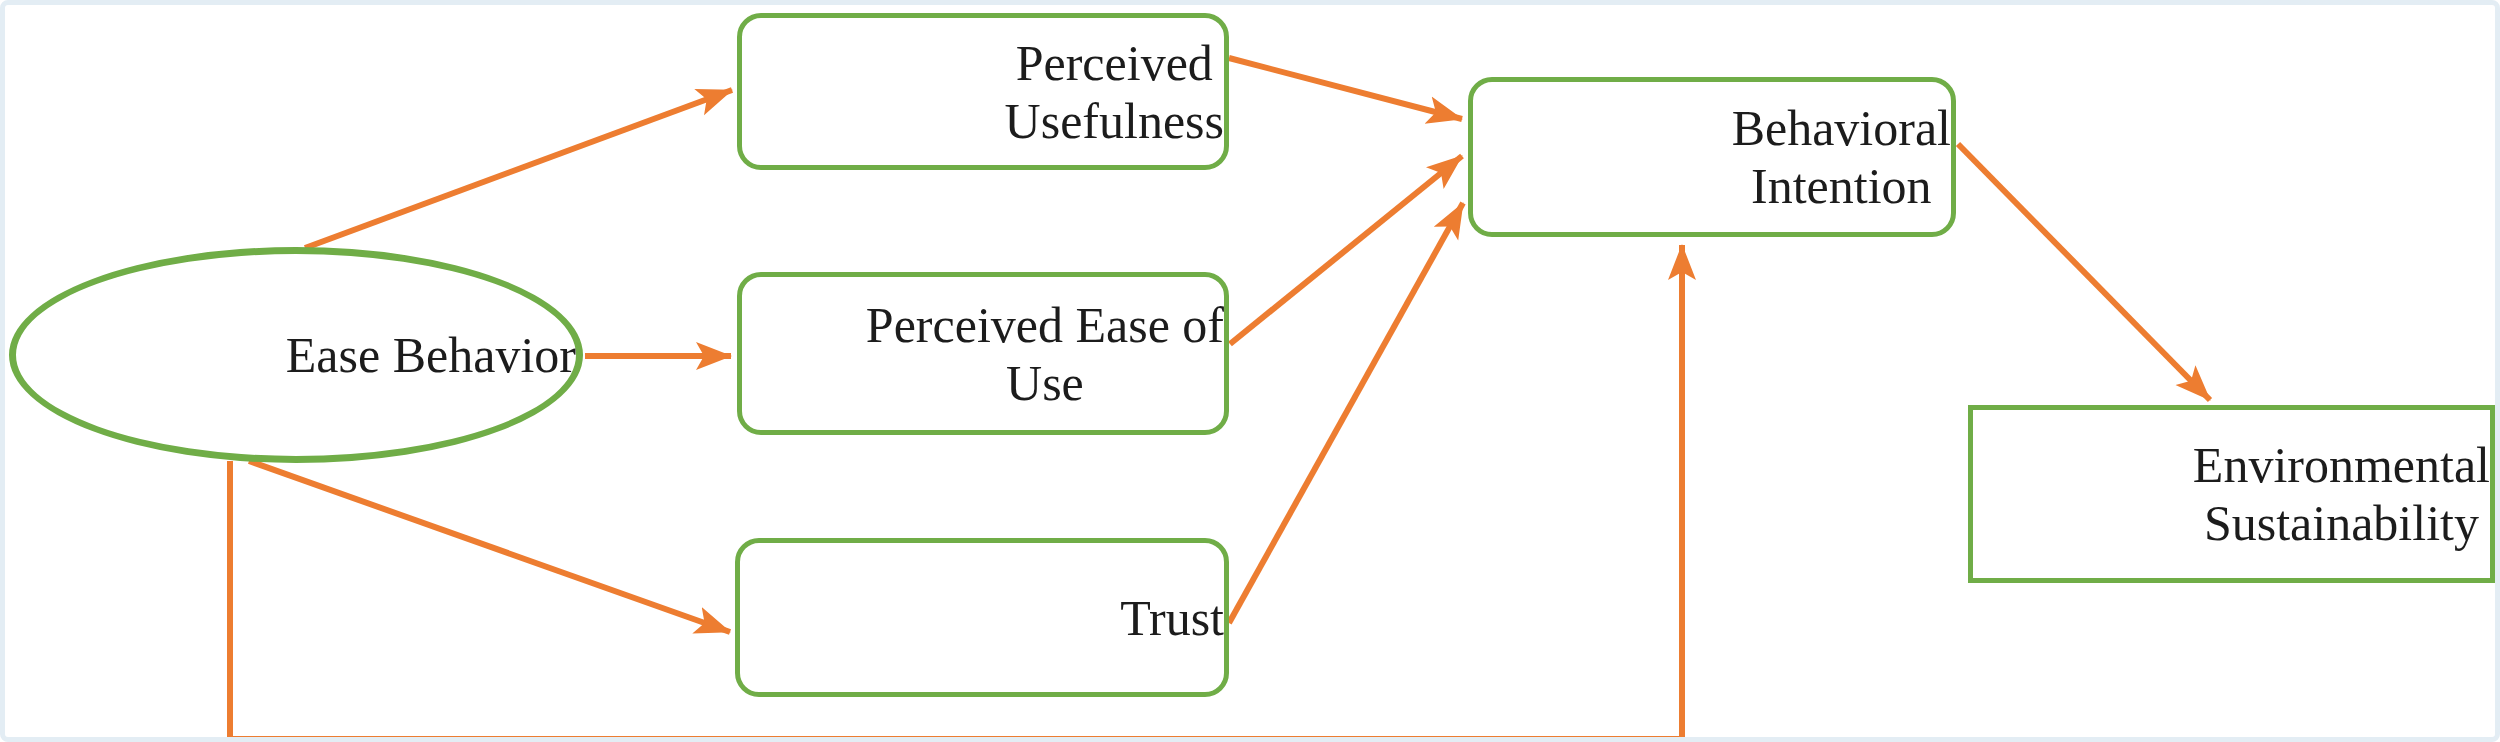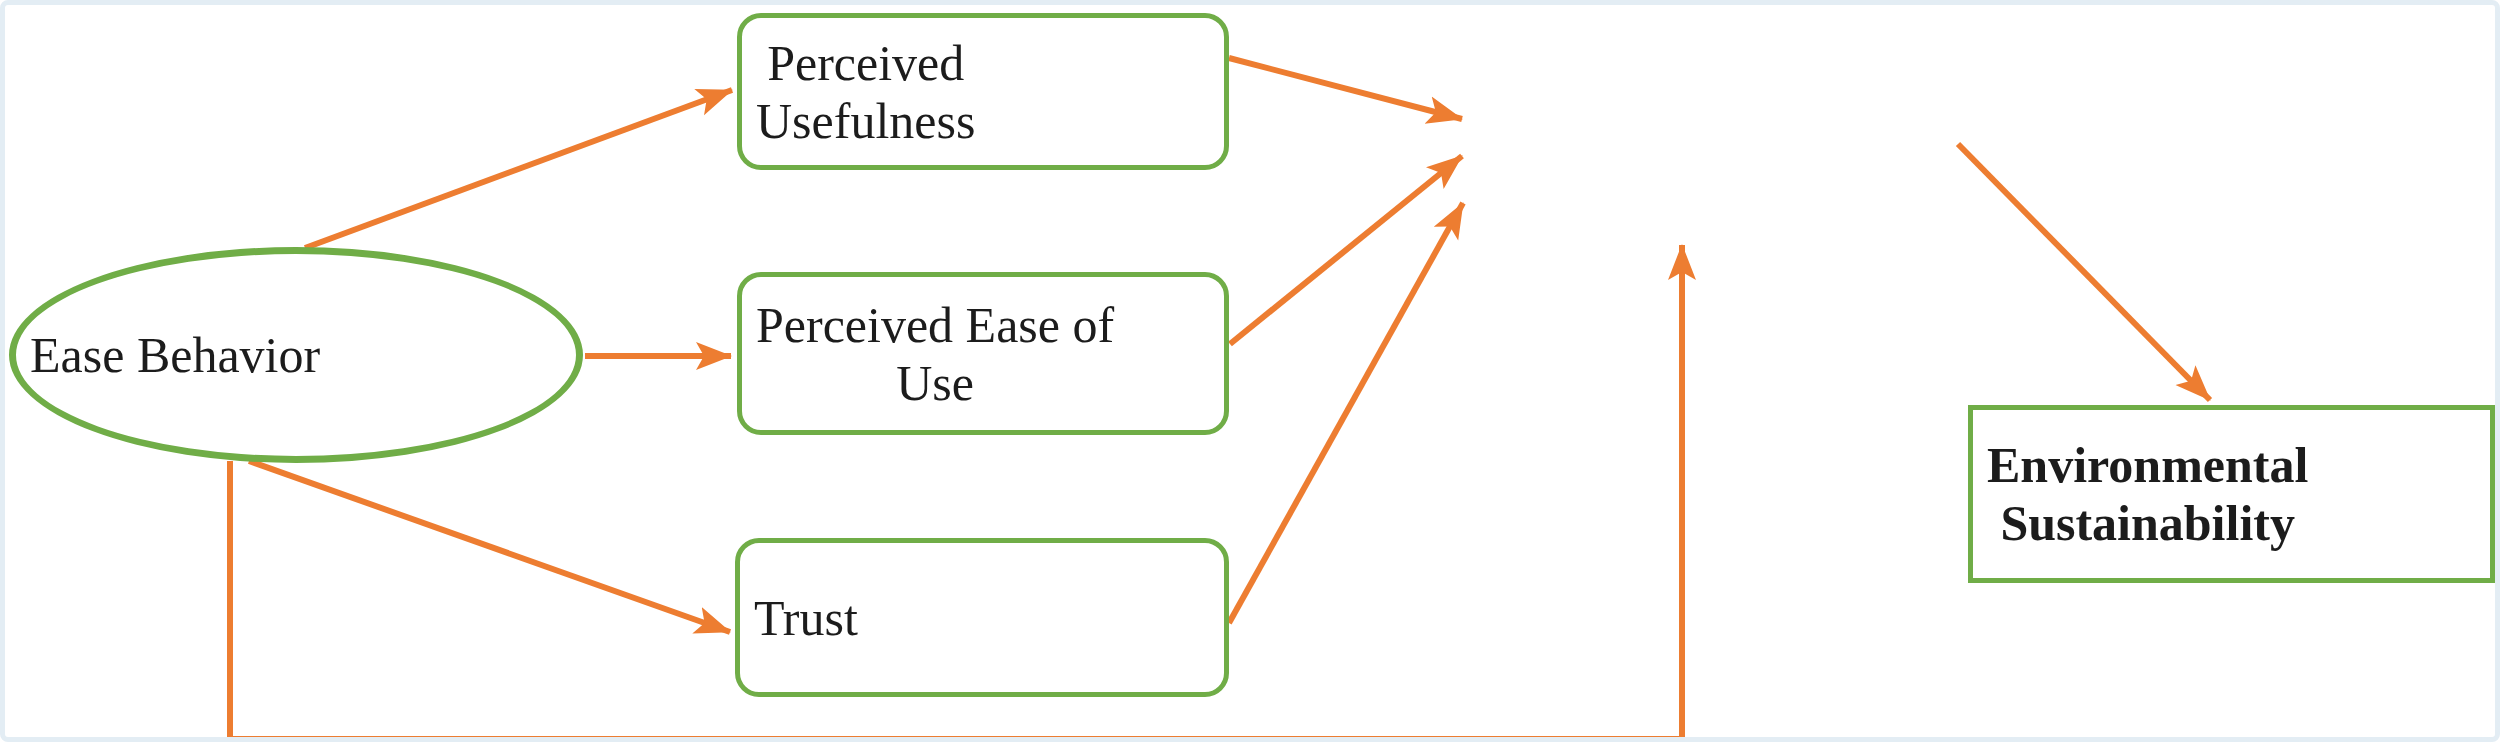--- a/index.html
+++ b/index.html
@@ -22,21 +22,21 @@
     position: absolute;
     left: 0; top: 0;
     width: 2500px;
     height: 742px;
     pointer-events: none;
   }
   .node {
     position: absolute;
     display: flex;
     align-items: center;
-    justify-content: flex-start;
+    justify-content: flex-end;
     text-align: center;
     box-sizing: border-box;
     color: var(--text, #1C1C1C);
     font-size: 50px;
     line-height: 1.16;
     white-space: pre-line;
     background: #ffffff;
     padding-left: 14px;
   }
   .rounded-rect {
@@ -50,21 +50,21 @@
   .ellipse {
     border: 7px solid var(--green, #70AD47);
     border-radius: 50%;
     background: transparent;
   }
   #node-herd-behavior            { left: 4px;    top: 242px; width: 574px; height: 216px; }
   #node-perceived-usefulness     { left: 732px;  top: 8px;   width: 492px; height: 157px; }
   #node-perceived-ease-of-use    { left: 732px;  top: 267px; width: 492px; height: 163px; }
   #node-trust                    { left: 730px;  top: 533px; width: 494px; height: 159px; }
   #node-behavioral-intention     { left: 1463px; top: 72px;  width: 488px; height: 160px; }
-  #node-environmental-sustainability { left: 1963px; top: 400px; width: 527px; height: 178px; font-weight: bold; }
+  #node-environmental-sustainability { left: 1963px; top: 400px; width: 527px; height: 178px; }
   .edge-path {
     fill: none;
     stroke: var(--orange, #ED7D31);
     stroke-width: 6;
     stroke-linejoin: miter;
     stroke-linecap: butt;
   }
 </style>
 </head>
 <body>
@@ -99,19 +99,23 @@
 
   <div class="node rounded-rect" id="node-trust">
     <span>Trust</span>
   </div>
 
   <div class="node rounded-rect" id="node-perceived-ease-of-use">
     <span>Perceived Ease of
 Use</span>
   </div>
 
+  <div class="node rounded-rect" id="node-behavioral-intention">
+    <span>Behavioral
+Intention</span>
+  </div>
 
   <div class="node sharp-rect" id="node-environmental-sustainability">
     <span>Environmental
 Sustainability</span>
   </div>
 
 </div>
 
 </body></html>

